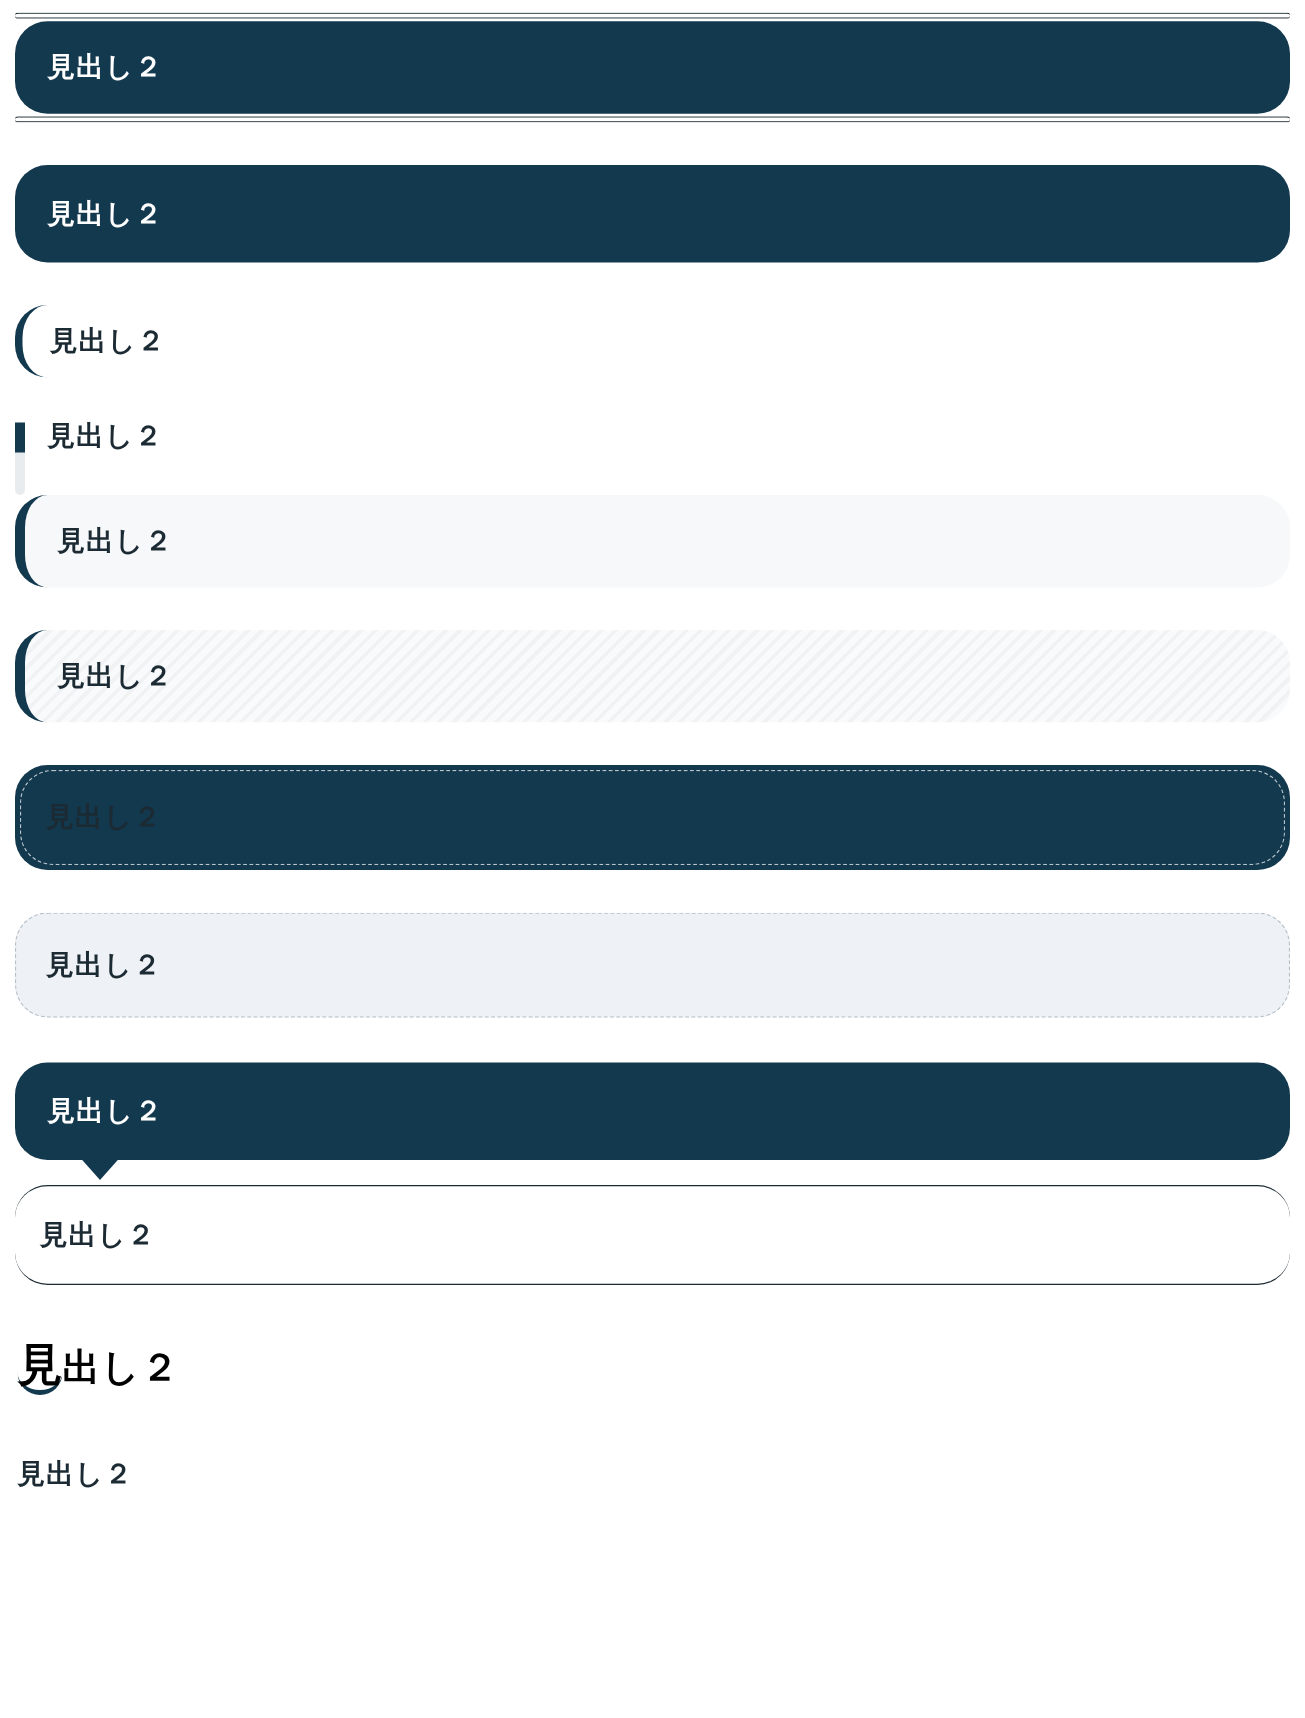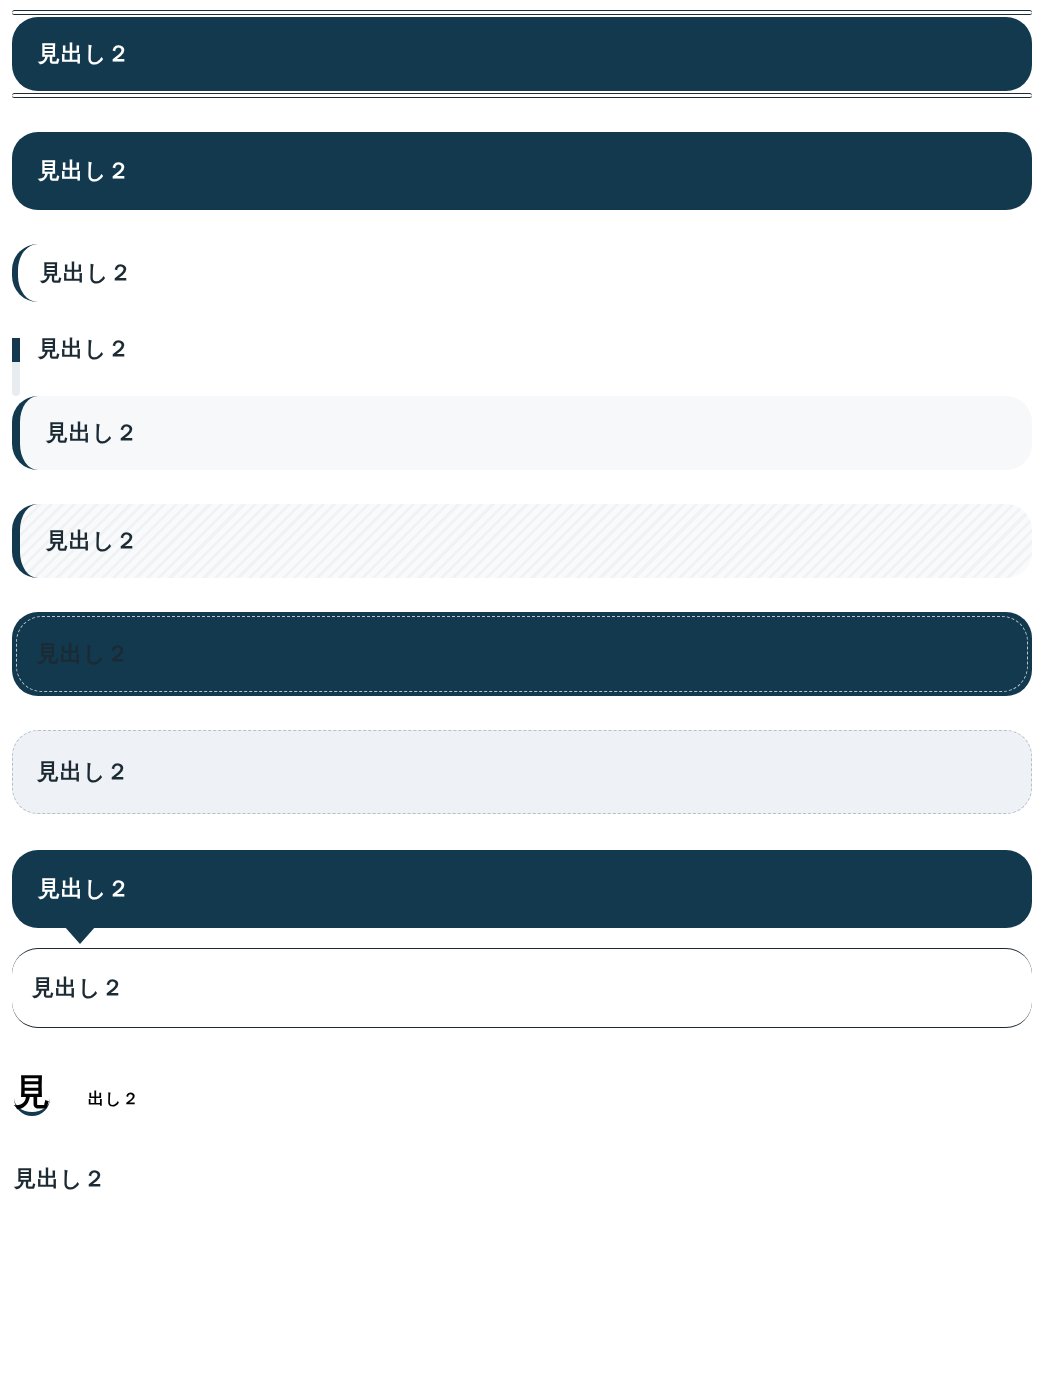--- a/index.html
+++ b/index.html
@@ -146,24 +146,23 @@
     }
     .h-style-11 .first-char {
       font-size: 36px;
       font-weight: 700;
       border-bottom: 4px solid #13394f;
       padding-bottom: 2px;
       line-height: 1;
       display: inline-block;
     }
     .h-style-11 .rest {
-      font-size: 16px;
+      font-size: 30px;
       font-weight: 600;
       letter-spacing: 1px;
-      margin-left: 38px;
     }
     
     .h-style-12 {
       padding: 0 2px;
     }
   </style>
 </head>
 <body>
 
 <div class="h-style-1-wrap">

